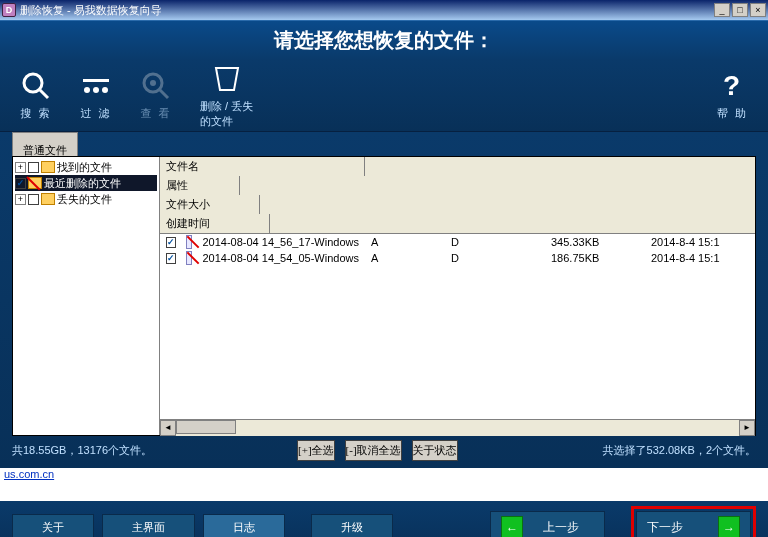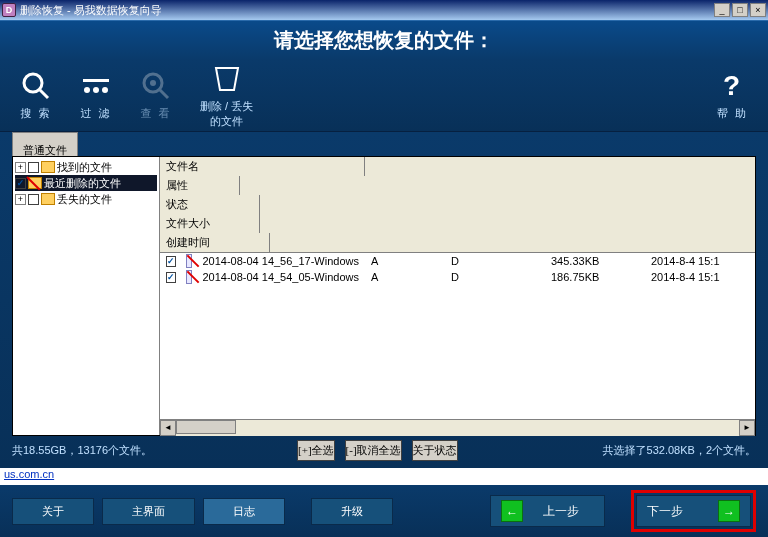--- a/index.html
+++ b/index.html
@@ -49,21 +49,21 @@
 
 .hscroll { height: 16px; background: #ece9d8; border-top: 1px solid #808080; display: flex; align-items: center; }
 .hscroll .btn { width: 16px; height: 16px; background: #d4d0c8; border: 1px solid #808080; display: flex; align-items: center; justify-content: center; font-size: 8px; cursor: pointer; }
 .hscroll .track { flex: 1; height: 16px; background: #ece9d8; position: relative; }
 .hscroll .thumb { position: absolute; left: 0; width: 60px; height: 14px; background: #d4d0c8; border: 1px solid #808080; top: 0; cursor: pointer; }
 
 .status { display: flex; align-items: center; padding: 4px 0; color: #c0e0ff; font-size: 11px; gap: 10px; }
 .status .spacer { flex: 1; }
 .sbtn { background: #d4d0c8; border: 1px solid #404040; padding: 2px 0; font-size: 11px; cursor: pointer; font-family: Liberation Serif, serif; }
 
-.linkbar { height: 17px; background: #fff; padding: 0 4px; font-size: 11px; }
+.linkbar { height: 33px; background: #fff; padding: 0 4px; font-size: 11px; }
 .linkbar a { color: #0030c0; text-decoration: underline; cursor: pointer; }
 
 .footer { height: 52px; background: linear-gradient(#0a3a6a, #083058); display: flex; align-items: center; padding: 0 12px; gap: 8px; }
 .fbtn { background: #16507a; border: 1px solid #0a2a4a; color: #fff; padding: 5px 29px; font-size: 11px; cursor: pointer; min-width: 50px; text-align: center; }
 .fbtn.light { background: #2a6a9a; }
 .navbtn { display: flex; align-items: center; background: #16507a; border: 1px solid #0a2a4a; color: #fff; font-size: 12px; cursor: pointer; padding: 4px 10px; gap: 20px; min-width: 115px; }
 .navbtn .arrow { width: 22px; height: 22px; background: #10c020; border: 1px solid #0a7010; display: flex; align-items: center; justify-content: center; color: #fff; font-weight: bold; }
 .navbtn.next { justify-content: space-between; }
 .hl-next { border: 3px solid #e00000; padding: 2px; }
 .footer .spacer { flex: 1; }
@@ -114,21 +114,21 @@
         </svg>
       </div>
     <span>查 看</span>
   </div>
   <div class="tool">
     <div class="ico">
         <svg width="30" height="26" viewBox="0 0 30 26">
           <path d="M4 2 L26 2 L22 24 L8 24 Z" stroke="#fff" stroke-width="2" fill="none"></path>
         </svg>
       </div>
-    <span style="letter-spacing:0;text-align:center;white-space:pre-line">删除 / 丢失
+    <span style="letter-spacing:0;text-align:left;white-space:pre-line">删除 / 丢失
 的文件</span>
   </div>
   <div class="spacer"></div>
   <div class="help-btn">
     <div style="font-size:28px;font-weight:bold;color:#fff">?</div>
     <span>帮 助</span>
   </div>
 </div>
 
 <div class="content">
@@ -154,21 +154,20 @@
         <span class="exp">+</span>
         <span class="chk"></span>
         <span class="folder"></span>
         <span>丢失的文件</span>
       </div>
     </div>
     <div class="grid">
       <div class="grid-head">
         <div class="col c-name">文件名</div>
         <div class="col c-attr">属性</div>
-        <div class="col c-stat">状态</div>
         <div class="col c-size">文件大小</div>
         <div class="col c-time">创建时间</div>
       </div>
       <div class="grid-body">
         <div class="grid-row">
           <div class="cell c-name">
               <span class="file-chk checked"></span>
               <span class="file-ico"></span>
               <span>2014-08-04 14_56_17-Windows</span>
             </div>

